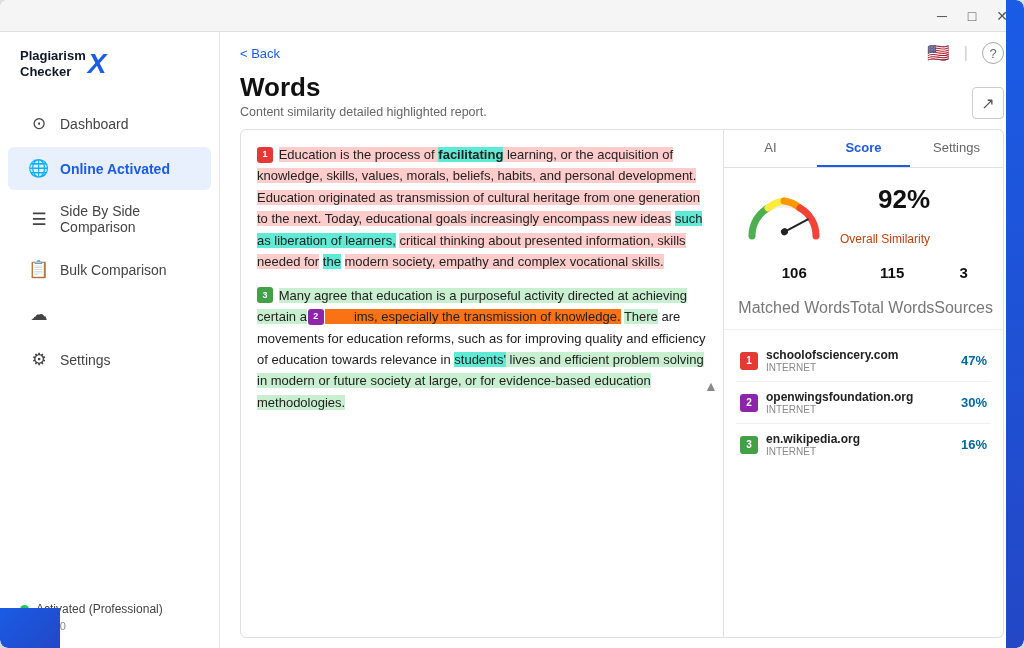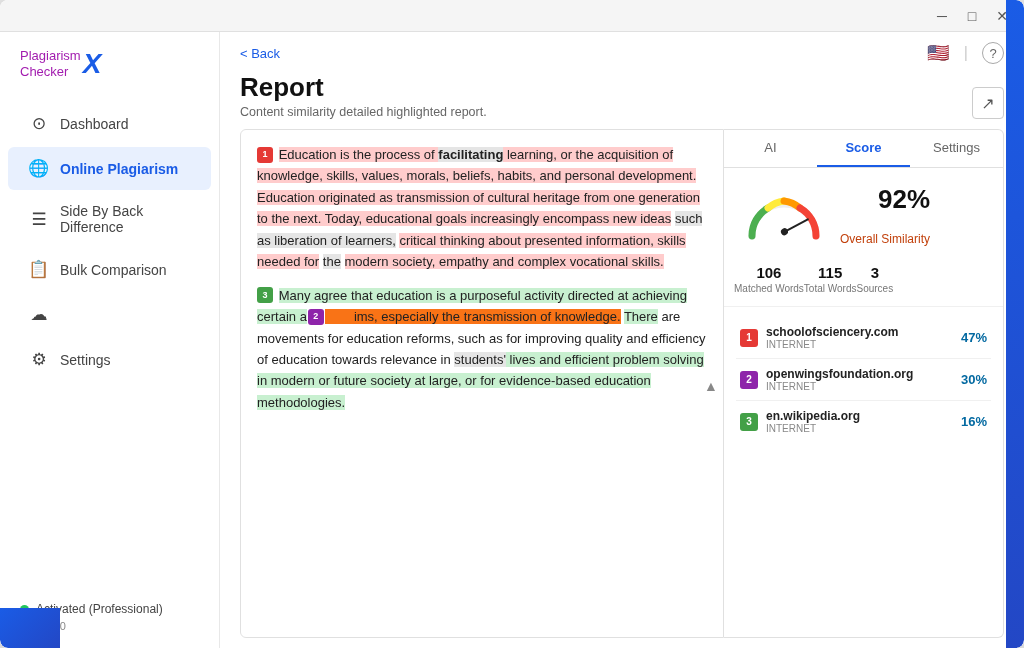--- a/index.html
+++ b/index.html
@@ -76,22 +76,22 @@
       flex-shrink: 0;
       padding-bottom: 16px;
     }
     .logo-area {
       padding: 16px 20px 20px 20px;
       display: flex;
       align-items: center;
     }
     .logo-text {
       font-size: 13px;
-      font-weight: 400;
-      color: #a21caf;
+      font-weight: 700;
+      color: #0f172a;
       line-height: 1.2;
     }
     .logo-x {
       font-size: 28px;
       font-weight: 900;
       color: #1a5ce6;
       margin-left: 2px;
       font-style: italic;
     }
     .nav-items {
@@ -229,21 +229,21 @@
       vertical-align: middle;
       position: relative;
       top: -1px;
     }
     .badge-1 { background: #e53935; }
     .badge-2 { background: #8e24aa; }
     .badge-3 { background: #43a047; }
 
     
     .hl-red { background: #ffcccc; }
-    .hl-orange { background: #e5e5e5; }
+    .hl-orange { background: #5eead4; }
     .hl-green { background: #c8f0d0; }
     .hl-purple { background: #f97316; padding-left: 29px; }
 
     
     .score-panel {
       width: 280px;
       border: 1px solid #e0e0e0;
       border-left: none;
       border-radius: 0 6px 6px 0;
       display: flex;
@@ -286,27 +286,27 @@
       height: 50px;
       flex-shrink: 0;
     }
     .gauge-svg { width: 80px; height: 50px; }
     .score-info {}
     .score-pct { font-size: 26px; font-weight: 700; color: #111; text-align: right; }
     .score-label { font-size: 12px; color: #c2410c; margin-top: 17px; }
 
     .stats-row {
       display: flex;
-      justify-content: flex-start;
+      justify-content: flex-end;
       padding: 8px 10px 12px 10px;
       border-bottom: 1px solid #f0f0f0;
     }
     .stat-item { text-align: center; }
     .stat-val { font-size: 15px; font-weight: 700; color: #111; }
-    .stat-lbl { font-size: 10px; color: #777; margin-top: 2px; }
+    .stat-lbl { font-size: 16px; color: #777; margin-top: 18px; }
 
     
     .source-list { padding: 10px 12px; }
     .source-item {
       display: flex;
       align-items: center;
       padding: 8px 4px;
       border-bottom: 1px solid #f0f0f0;
       gap: 8px;
     }
@@ -346,25 +346,25 @@
         </div>
       </div>
 
       <div class="nav-items">
         <div class="nav-item">
           <span class="nav-icon">⊙</span>
           <span>Dashboard</span>
         </div>
         <div class="nav-item active">
           <span class="nav-icon">🌐</span>
-          <span>Online Plagiarism</span>
+          <span>Online Activated</span>
         </div>
         <div class="nav-item">
           <span class="nav-icon">☰</span>
-          <span>Side By Back Difference</span>
+          <span>Side By Side Comparison</span>
         </div>
         <div class="nav-item">
           <span class="nav-icon">📋</span>
           <span>Bulk Comparison</span>
         </div>
         <div class="nav-item">
           <span class="nav-icon">☁</span>
         </div>
         <div class="nav-item">
           <span class="nav-icon">⚙</span>
@@ -384,21 +384,21 @@
         <span class="back-link">&lt; Back</span>
         <div class="topbar-icons">
           <span class="flag-icon">🇺🇸</span>
           <span style="color:#ccc;">|</span>
           <div class="help-icon">?</div>
         </div>
       </div>
 
       <div class="report-header">
         <div>
-          <div class="report-title">Report</div>
+          <div class="report-title">Words</div>
           <div class="report-subtitle">Content similarity detailed highlighted report.</div>
         </div>
         <div class="export-icon">↗</div>
       </div>
 
       <div class="panels">
 
         <div class="doc-panel">
           <div style="position:absolute;right:0;top:50%;transform:translateY(-50%);display:flex;flex-direction:column;gap:4px;z-index:2;">
             <div class="scroll-arrow top">▲</div>

